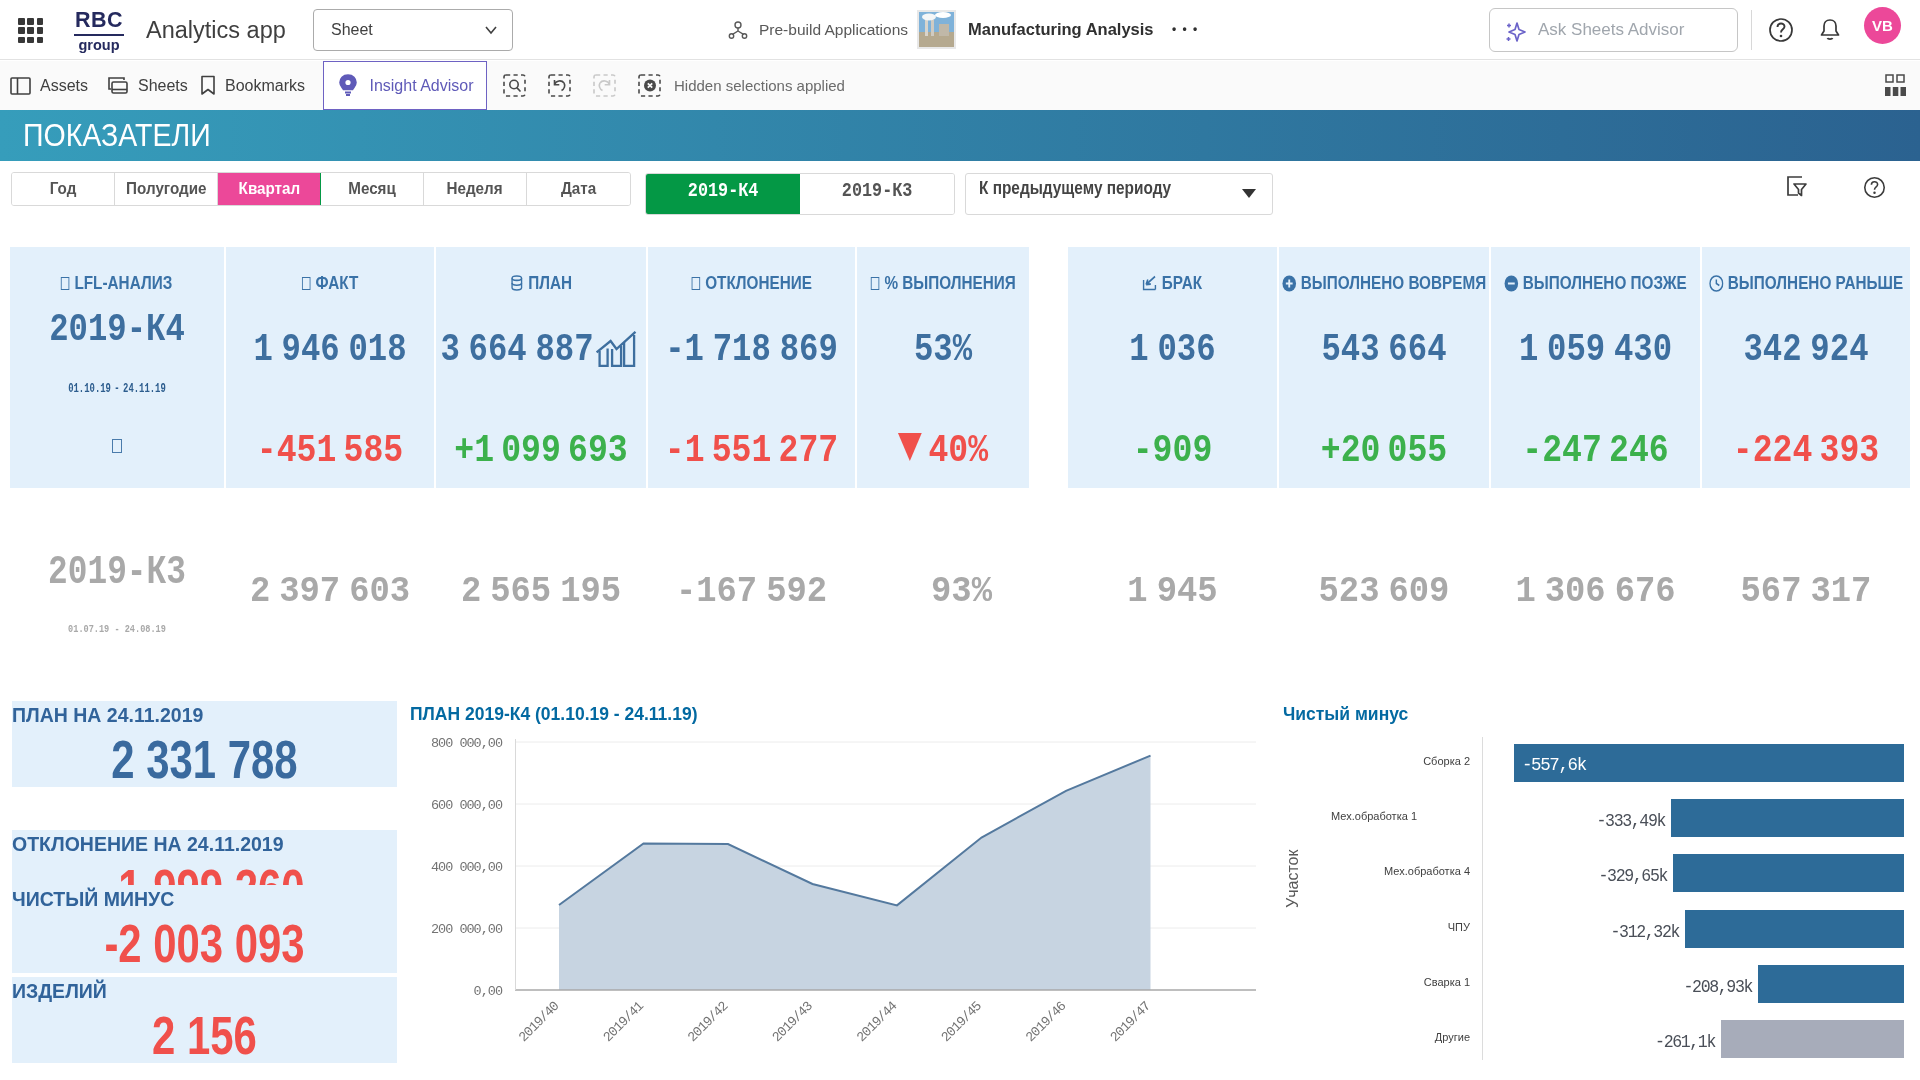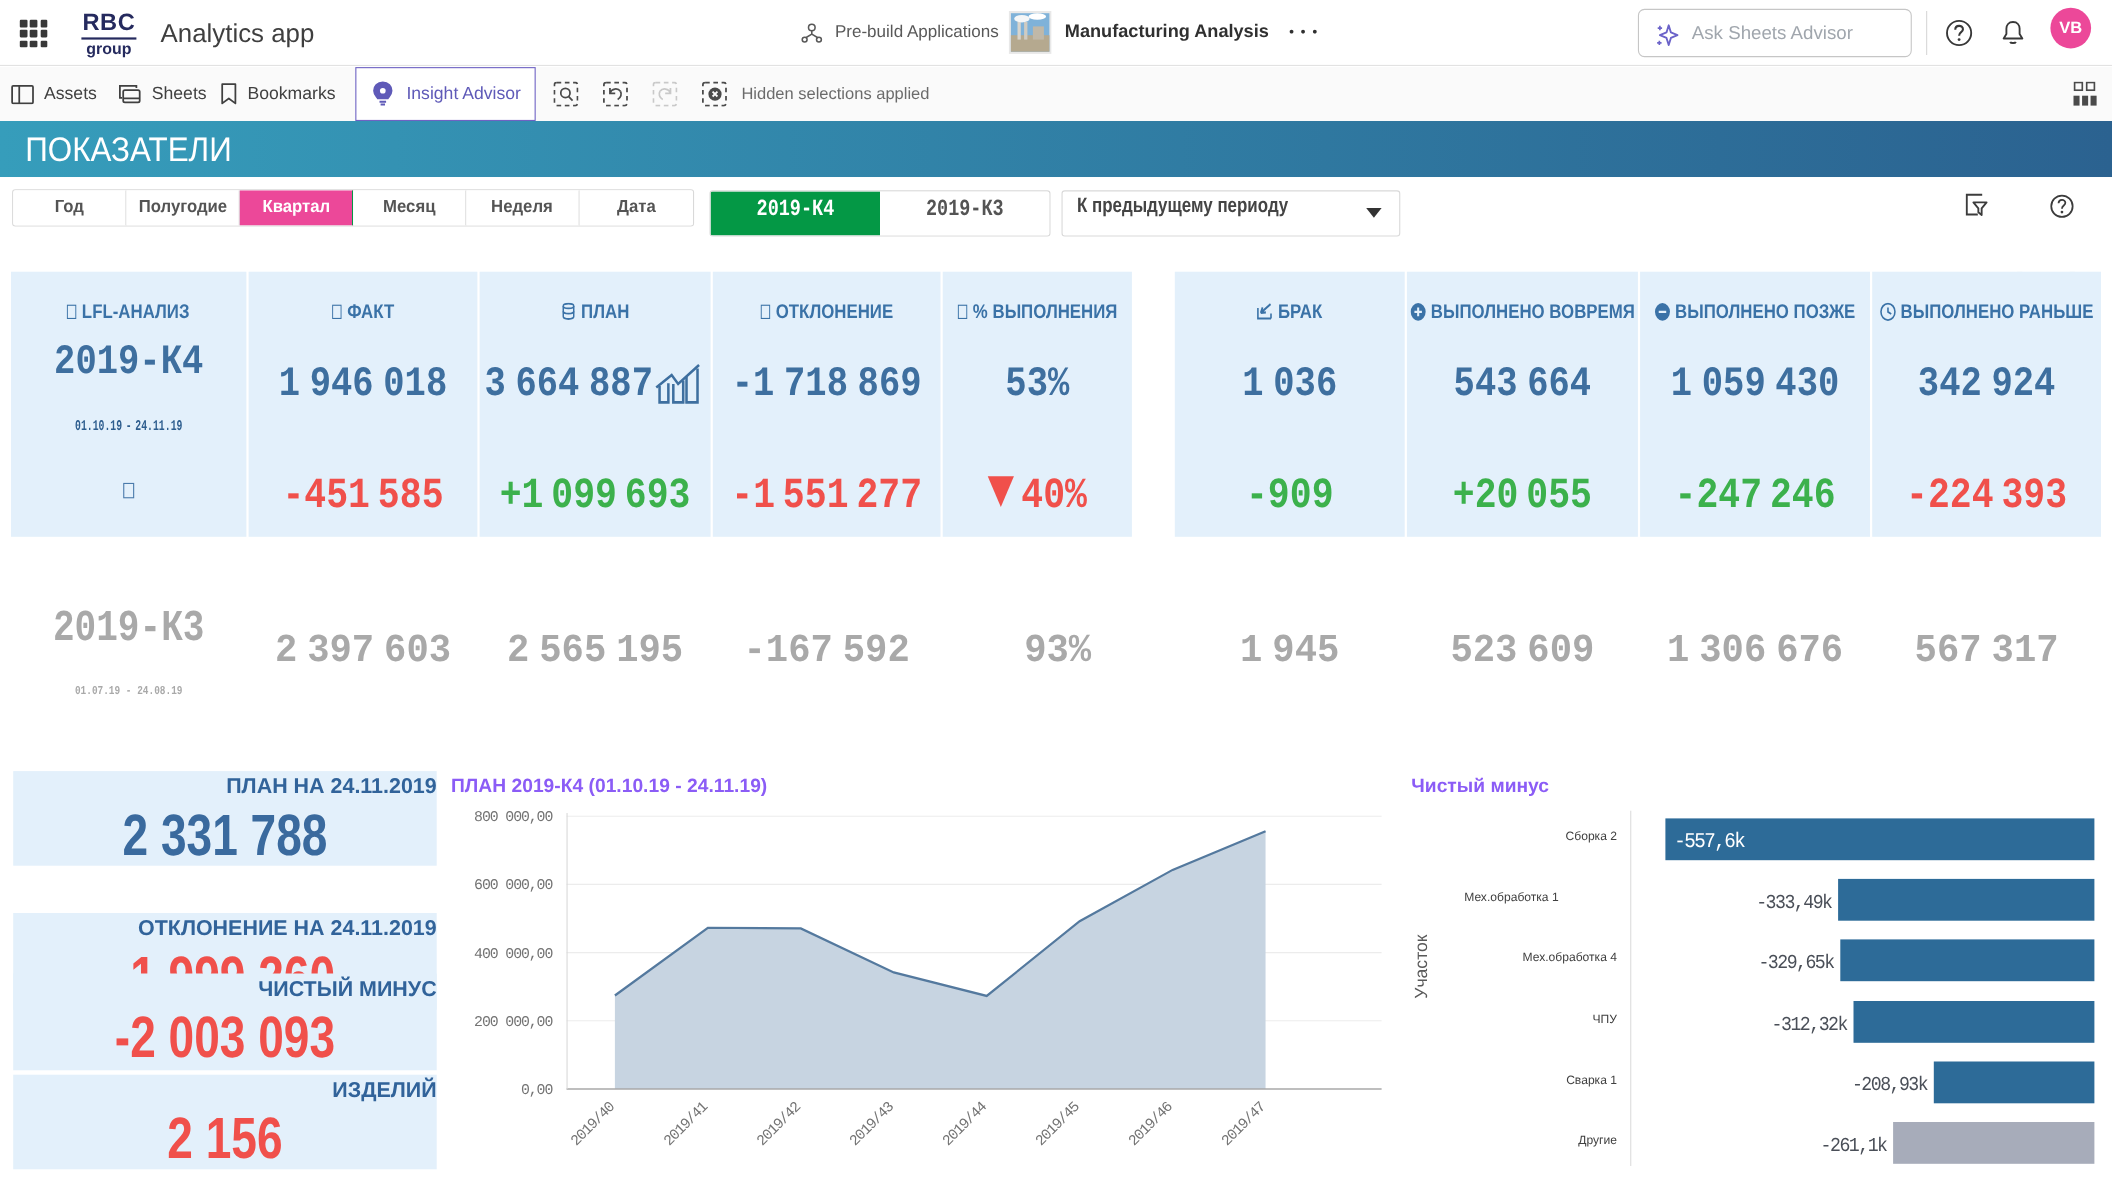--- a/index.html
+++ b/index.html
@@ -88,28 +88,28 @@
     font-family:"Liberation Mono",monospace; font-weight:bold; font-size:39px; line-height:39px;
     white-space:nowrap; word-spacing:-15px; transform:scaleX(0.85); }
 
   
   .r2v { position:absolute; top:574px; text-align:center; font-family:"Liberation Mono",monospace;
     font-weight:bold; font-size:36px; line-height:36px; color:#a9a9a9; white-space:nowrap;
     word-spacing:-12px; transform:scaleX(0.94); }
 
   
   .card { position:absolute; left:12px; width:385px; background:#e3f0fb; }
-  .card .ct { text-align:right; font-size:19.5px; line-height:20px; font-weight:bold; color:#31639a; margin-top:4px;
-    white-space:nowrap;padding-left:24px; }
+  .card .ct { text-align:left; font-size:19.5px; line-height:20px; font-weight:bold; color:#31639a; margin-top:4px;
+    white-space:nowrap; }
   .card .cv { text-align:center; font-size:53px; line-height:53px; font-weight:bold; margin-top:8px;
     transform:scaleX(0.79); white-space:nowrap;}
   .cblue { color:#3a6a9e; } .cred { color:#f0504b; }
 
   
-  .chtitle { position:absolute; font-size:17.5px; font-weight:bold; color:#8b5cf6; white-space:nowrap; }
+  .chtitle { position:absolute; font-size:17.5px; font-weight:bold; color:#0369a1; white-space:nowrap; }
 
   
   .bar { position:absolute; background:#2d6b98; }
   .barlabel { position:absolute; font-size:11px; color:#404040; text-align:right; white-space:nowrap; }
   .barval { position:absolute; font-family:"Liberation Mono",monospace; font-size:18px; color:#4a4f58;
     white-space:nowrap; letter-spacing:-1.5px; transform:scaleX(0.92); transform-origin:right center; }
 </style>
 </head>
 <body>
 
@@ -124,20 +124,25 @@
       <span></span>
       <span></span>
       <span></span>
     </div>
   <div id="rbclogo">
       <div class="r1">RBC</div>
       <div class="rule"></div>
       <div class="r2">group</div>
     </div>
   <div id="apptitle">Analytics app</div>
+  <div id="sheetdd">Sheet
+    <svg width="14" height="14" viewBox="0 0 14 14">
+        <path d="M2 4 L7 10 L12 4" stroke="#404040" stroke-width="1.6" fill="none"></path>
+      </svg>
+  </div>
   <div id="prebuild" style="display:flex;align-items:center;gap:10px;">
     <svg width="22" height="22" viewBox="0 0 22 22" fill="none" stroke="#595959" stroke-width="1.4">
       <circle cx="11" cy="6" r="3"></circle>
         <circle cx="4.5" cy="17" r="2.2"></circle>
         <circle cx="17.5" cy="17" r="2.2"></circle>
       <path d="M11 9 L11 12 M11 12 L5.5 15.3 M11 12 L16.5 15.3"></path>
     </svg>
     Pre-build Applications
   </div>
   <svg id="thumb" viewBox="0 0 39 39">

